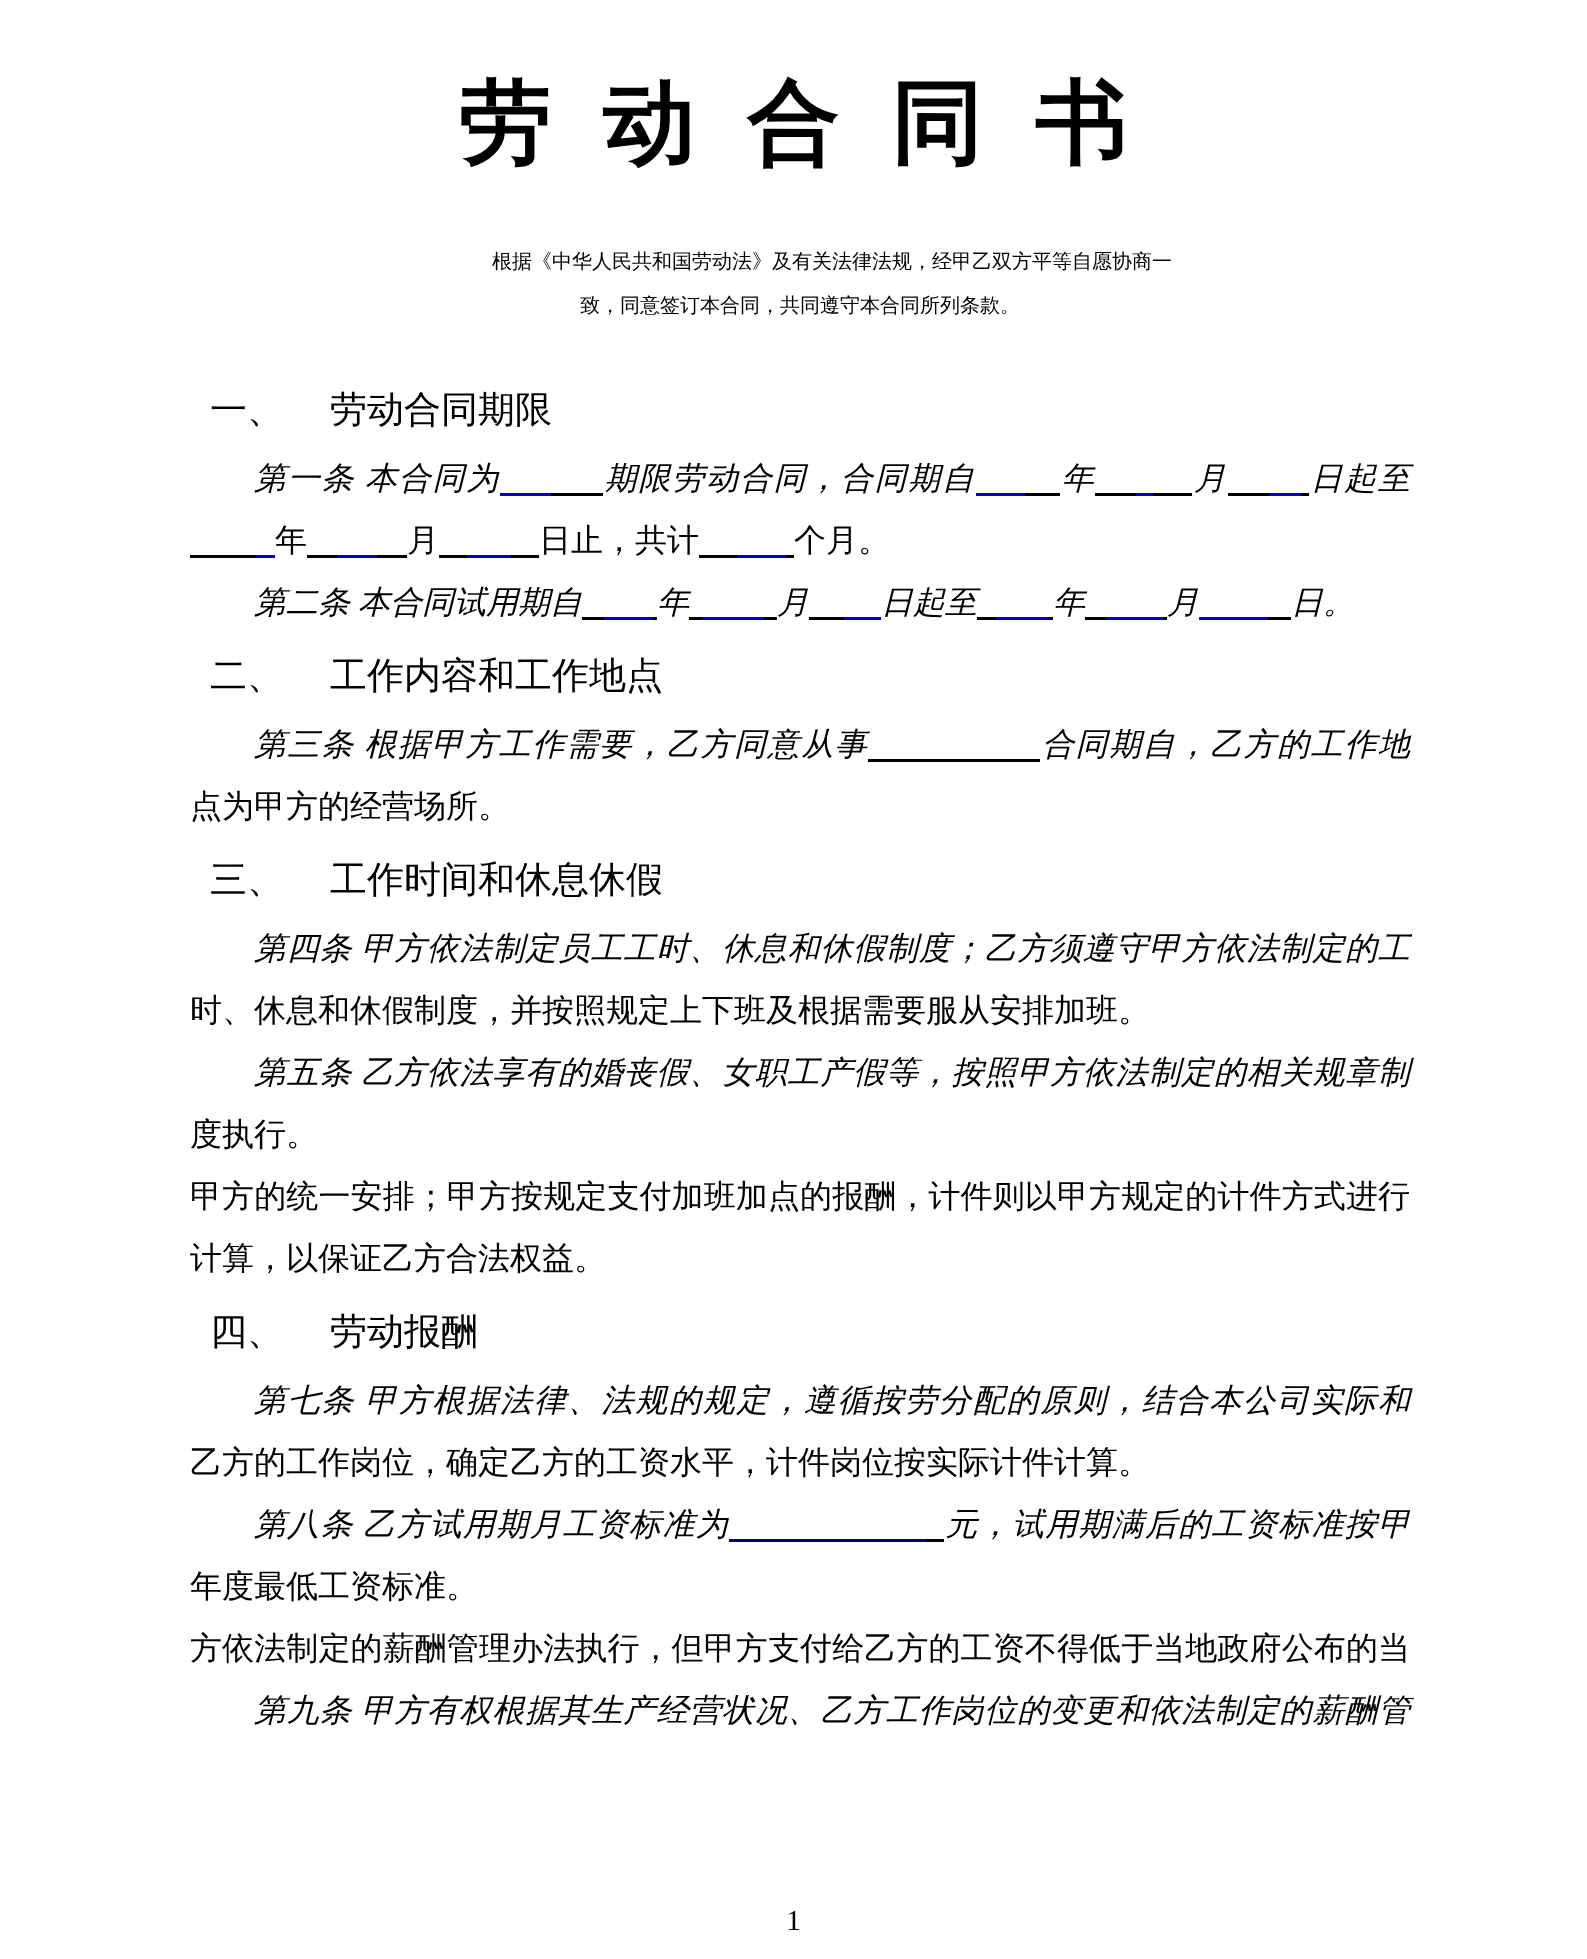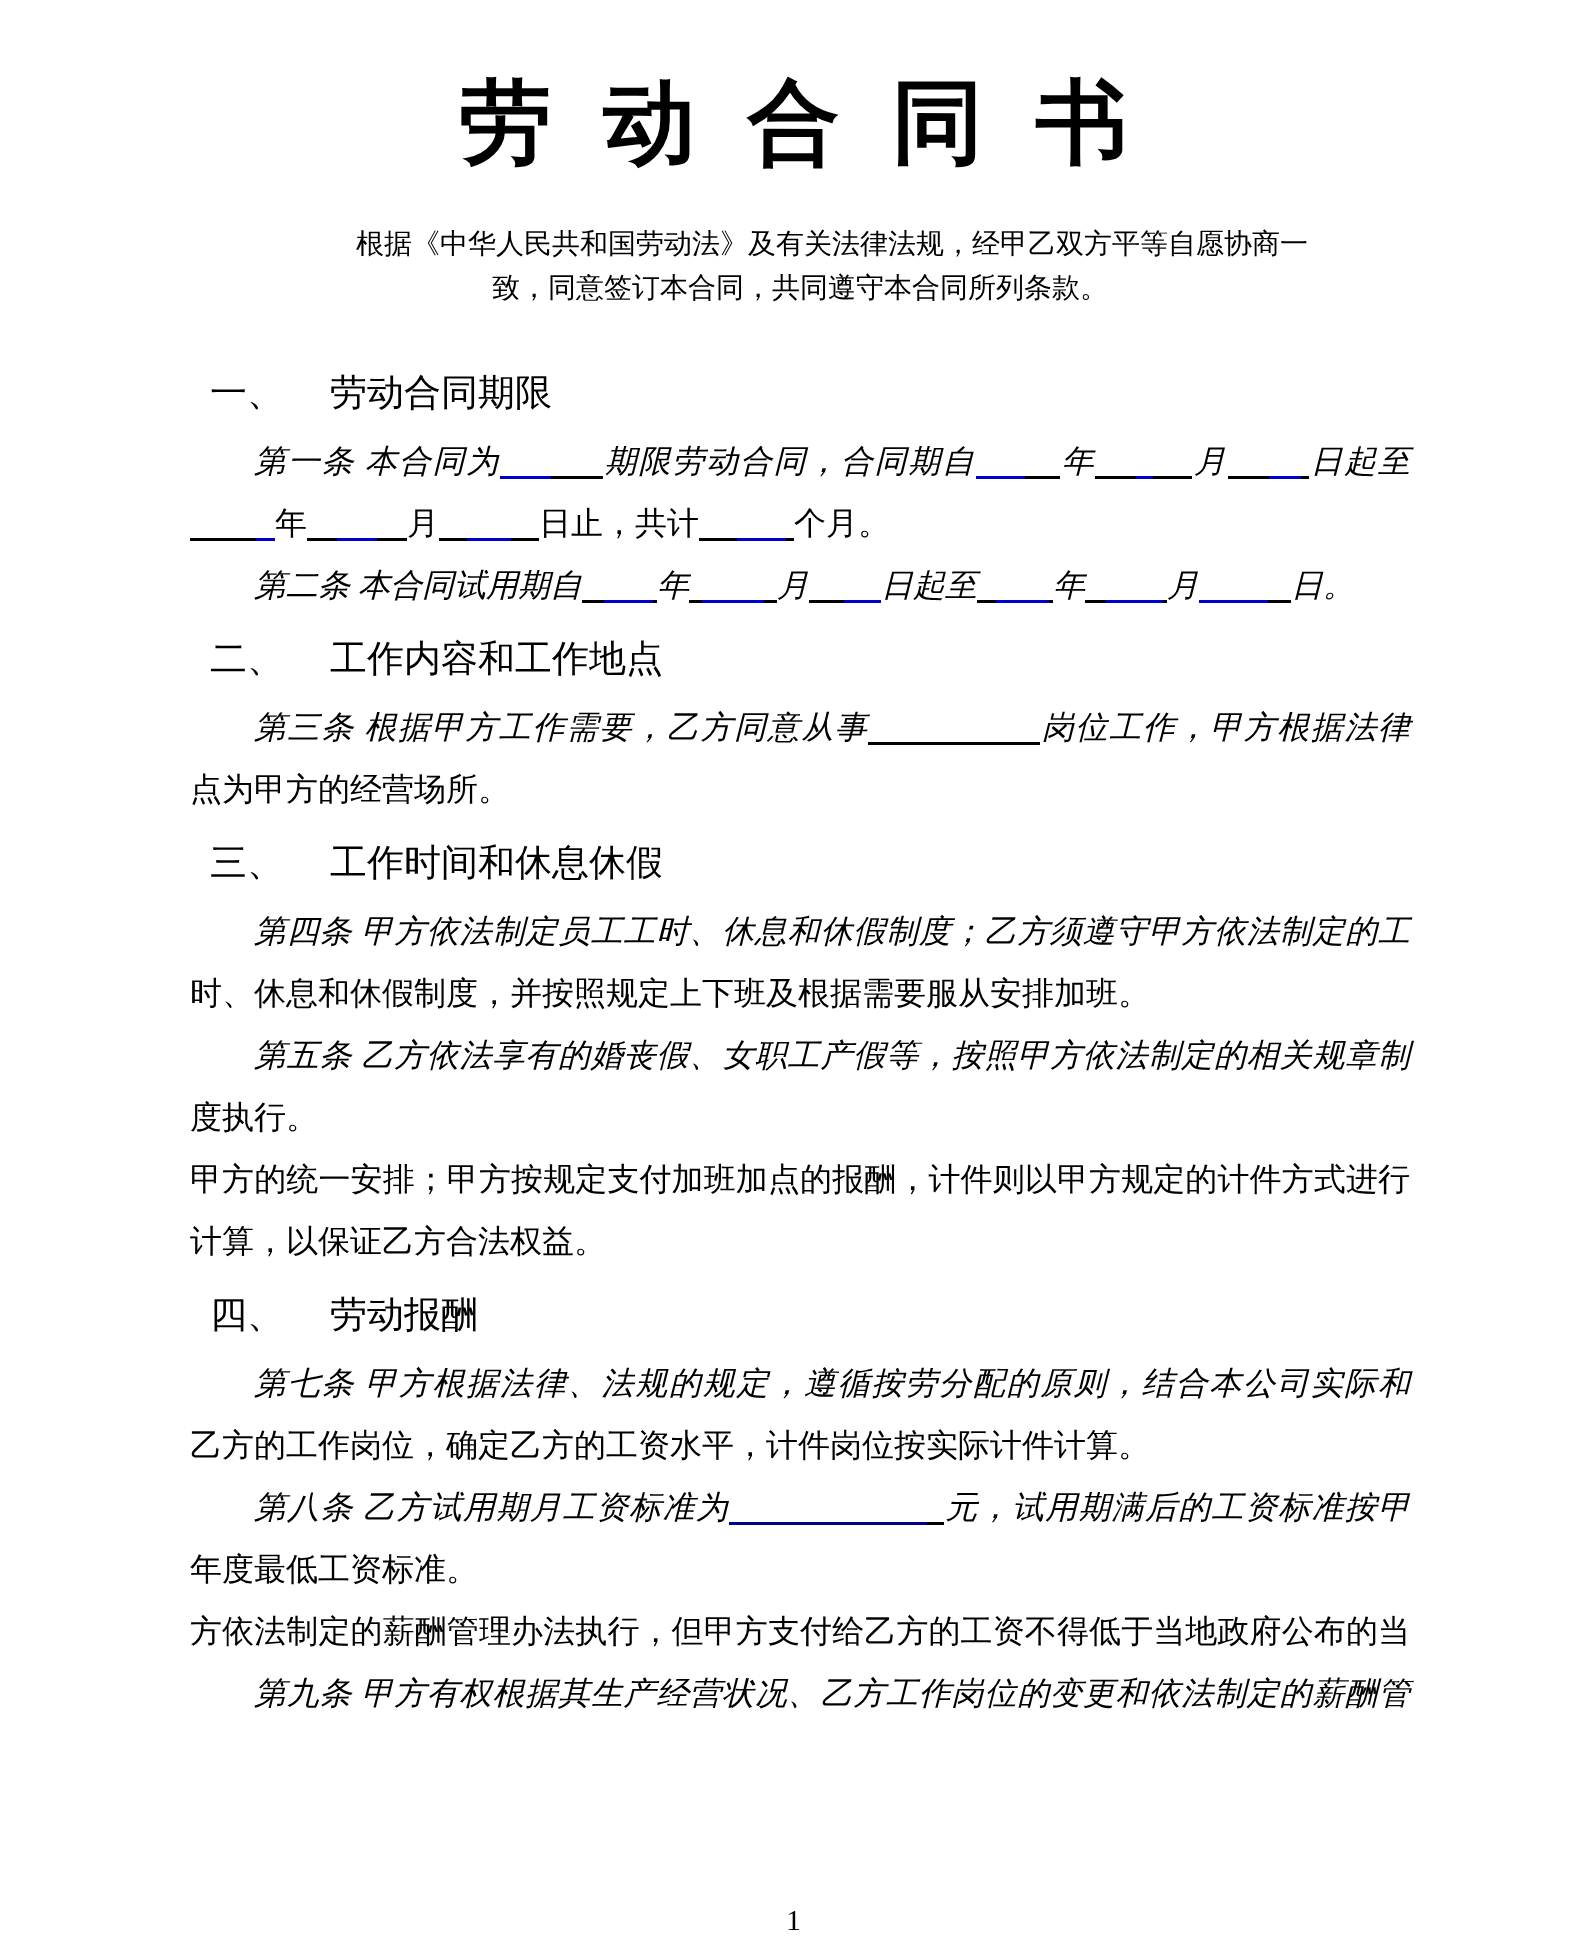--- a/index.html
+++ b/index.html
@@ -16,23 +16,23 @@
     margin:72px 0 0 0;
     text-align:center;
     font-size:92px;
     font-weight:bold;
     letter-spacing:52px;
     text-indent:52px;
     line-height:1.12;
     white-space:nowrap;
   }
   .intro{
-    margin:47px 0 50px 190px;
+    margin:64px 0 50px 190px;
     width:1220px;
-    font-size:28px;
+    font-size:20px;
     line-height:44px;
   }
   .intro-line{text-align:center;}
   .intro-line.first{text-indent:64px;}
   .doc-body{
     margin-left:190px;
     width:1220px;
     font-size:32px;
     line-height:62px;
   }
@@ -73,21 +73,21 @@
       <div class="intro-line first">根据《中华人民共和国劳动法》及有关法律法规，经甲乙双方平等自愿协商一</div>
       <div class="intro-line">致，同意签订本合同，共同遵守本合同所列条款。</div>
     </div>
 
   <div class="doc-body">
       <div class="heading"><span class="h-num">一、</span><span>劳动合同期限</span></div>
       <div class="line fill indent"><span>第一条 本合同为</span><span class="blank" style="width: 103px; background-image: linear-gradient(to right, rgb(0, 0, 205) 0%, rgb(0, 0, 205) 50%, rgb(0, 0, 0) 50%, rgb(0, 0, 0) 100%);"></span><span>期限劳动合同，合同期自</span><span class="blank" style="width: 84px; background-image: linear-gradient(to right, rgb(0, 0, 205) 0%, rgb(0, 0, 205) 58%, rgb(0, 0, 0) 58%, rgb(0, 0, 0) 100%);"></span><span>年</span><span class="blank" style="width: 97px; background-image: linear-gradient(to right, rgb(0, 0, 0) 0%, rgb(0, 0, 0) 42%, rgb(0, 0, 205) 42%, rgb(0, 0, 205) 60%, rgb(0, 0, 0) 60%, rgb(0, 0, 0) 100%);"></span><span>月</span><span class="blank" style="width: 81px; background-image: linear-gradient(to right, rgb(0, 0, 0) 0%, rgb(0, 0, 0) 50%, rgb(0, 0, 205) 50%, rgb(0, 0, 205) 90%, rgb(0, 0, 0) 90%, rgb(0, 0, 0) 100%);"></span><span>日起至</span></div>
       <div class="line"><span class="blank" style="width: 85px; background-image: linear-gradient(to right, rgb(0, 0, 0) 0%, rgb(0, 0, 0) 78%, rgb(0, 0, 205) 78%, rgb(0, 0, 205) 100%);"></span><span>年</span><span class="blank" style="width: 100px; background-image: linear-gradient(to right, rgb(0, 0, 0) 0%, rgb(0, 0, 0) 30%, rgb(0, 0, 205) 30%, rgb(0, 0, 205) 70%, rgb(0, 0, 0) 70%, rgb(0, 0, 0) 100%);"></span><span>月</span><span class="blank" style="width: 100px; background-image: linear-gradient(to right, rgb(0, 0, 0) 0%, rgb(0, 0, 0) 28%, rgb(0, 0, 205) 28%, rgb(0, 0, 205) 72%, rgb(0, 0, 0) 72%, rgb(0, 0, 0) 100%);"></span><span>日止，共计</span><span class="blank" style="width: 95px; background-image: linear-gradient(to right, rgb(0, 0, 0) 0%, rgb(0, 0, 0) 40%, rgb(0, 0, 205) 40%, rgb(0, 0, 205) 92%, rgb(0, 0, 0) 92%, rgb(0, 0, 0) 100%);"></span><span>个月。</span></div>
       <div class="line indent"><span>第二条 本合同试用期自</span><span class="blank" style="width: 75px; background-image: linear-gradient(to right, rgb(0, 0, 0) 0%, rgb(0, 0, 0) 30%, rgb(0, 0, 205) 30%, rgb(0, 0, 205) 95%, rgb(0, 0, 0) 95%, rgb(0, 0, 0) 100%);"></span><span>年</span><span class="blank" style="width: 88px; background-image: linear-gradient(to right, rgb(0, 0, 0) 0%, rgb(0, 0, 0) 15%, rgb(0, 0, 205) 15%, rgb(0, 0, 205) 85%, rgb(0, 0, 0) 85%, rgb(0, 0, 0) 100%);"></span><span>月</span><span class="blank" style="width: 72px; background-image: linear-gradient(to right, rgb(0, 0, 0) 0%, rgb(0, 0, 0) 48%, rgb(0, 0, 205) 48%, rgb(0, 0, 205) 100%);"></span><span>日起至</span><span class="blank" style="width: 76px; background-image: linear-gradient(to right, rgb(0, 0, 0) 0%, rgb(0, 0, 0) 25%, rgb(0, 0, 205) 25%, rgb(0, 0, 205) 95%, rgb(0, 0, 0) 95%, rgb(0, 0, 0) 100%);"></span><span>年</span><span class="blank" style="width: 82px; background-image: linear-gradient(to right, rgb(0, 0, 0) 0%, rgb(0, 0, 0) 25%, rgb(0, 0, 205) 25%, rgb(0, 0, 205) 95%, rgb(0, 0, 0) 95%, rgb(0, 0, 0) 100%);"></span><span>月</span><span class="blank" style="width: 92px; background-image: linear-gradient(to right, rgb(0, 0, 205) 0%, rgb(0, 0, 205) 75%, rgb(0, 0, 0) 75%, rgb(0, 0, 0) 100%);"></span><span>日。</span></div>
       <div class="heading"><span class="h-num">二、</span><span>工作内容和工作地点</span></div>
-      <div class="line fill indent"><span>第三条 根据甲方工作需要，乙方同意从事</span><span class="blank" style="width: 172px; background-image: linear-gradient(to right, rgb(0, 0, 0) 0%, rgb(0, 0, 0) 100%);"></span><span>岗位工作，甲方根据法律</span></div>
+      <div class="line fill indent"><span>第三条 根据甲方工作需要，乙方同意从事</span><span class="blank" style="width: 172px; background-image: linear-gradient(to right, rgb(0, 0, 0) 0%, rgb(0, 0, 0) 100%);"></span><span>合同期自，乙方的工作地</span></div>
       <div class="line"><span>点为甲方的经营场所。</span></div>
       <div class="heading"><span class="h-num">三、</span><span>工作时间和休息休假</span></div>
       <div class="line fill indent"><span>第四条 甲方依法制定员工工时、休息和休假制度；乙方须遵守甲方依法制定的工</span></div>
       <div class="line"><span>时、休息和休假制度，并按照规定上下班及根据需要服从安排加班。</span></div>
       <div class="line fill indent"><span>第五条 乙方依法享有的婚丧假、女职工产假等，按照甲方依法制定的相关规章制</span></div>
       <div class="line"><span>度执行。</span></div>
       <div class="line fill"><span>甲方的统一安排；甲方按规定支付加班加点的报酬，计件则以甲方规定的计件方式进行</span></div>
       <div class="line"><span>计算，以保证乙方合法权益。</span></div>
       <div class="heading"><span class="h-num">四、</span><span>劳动报酬</span></div>
       <div class="line fill indent"><span>第七条 甲方根据法律、法规的规定，遵循按劳分配的原则，结合本公司实际和</span></div>

